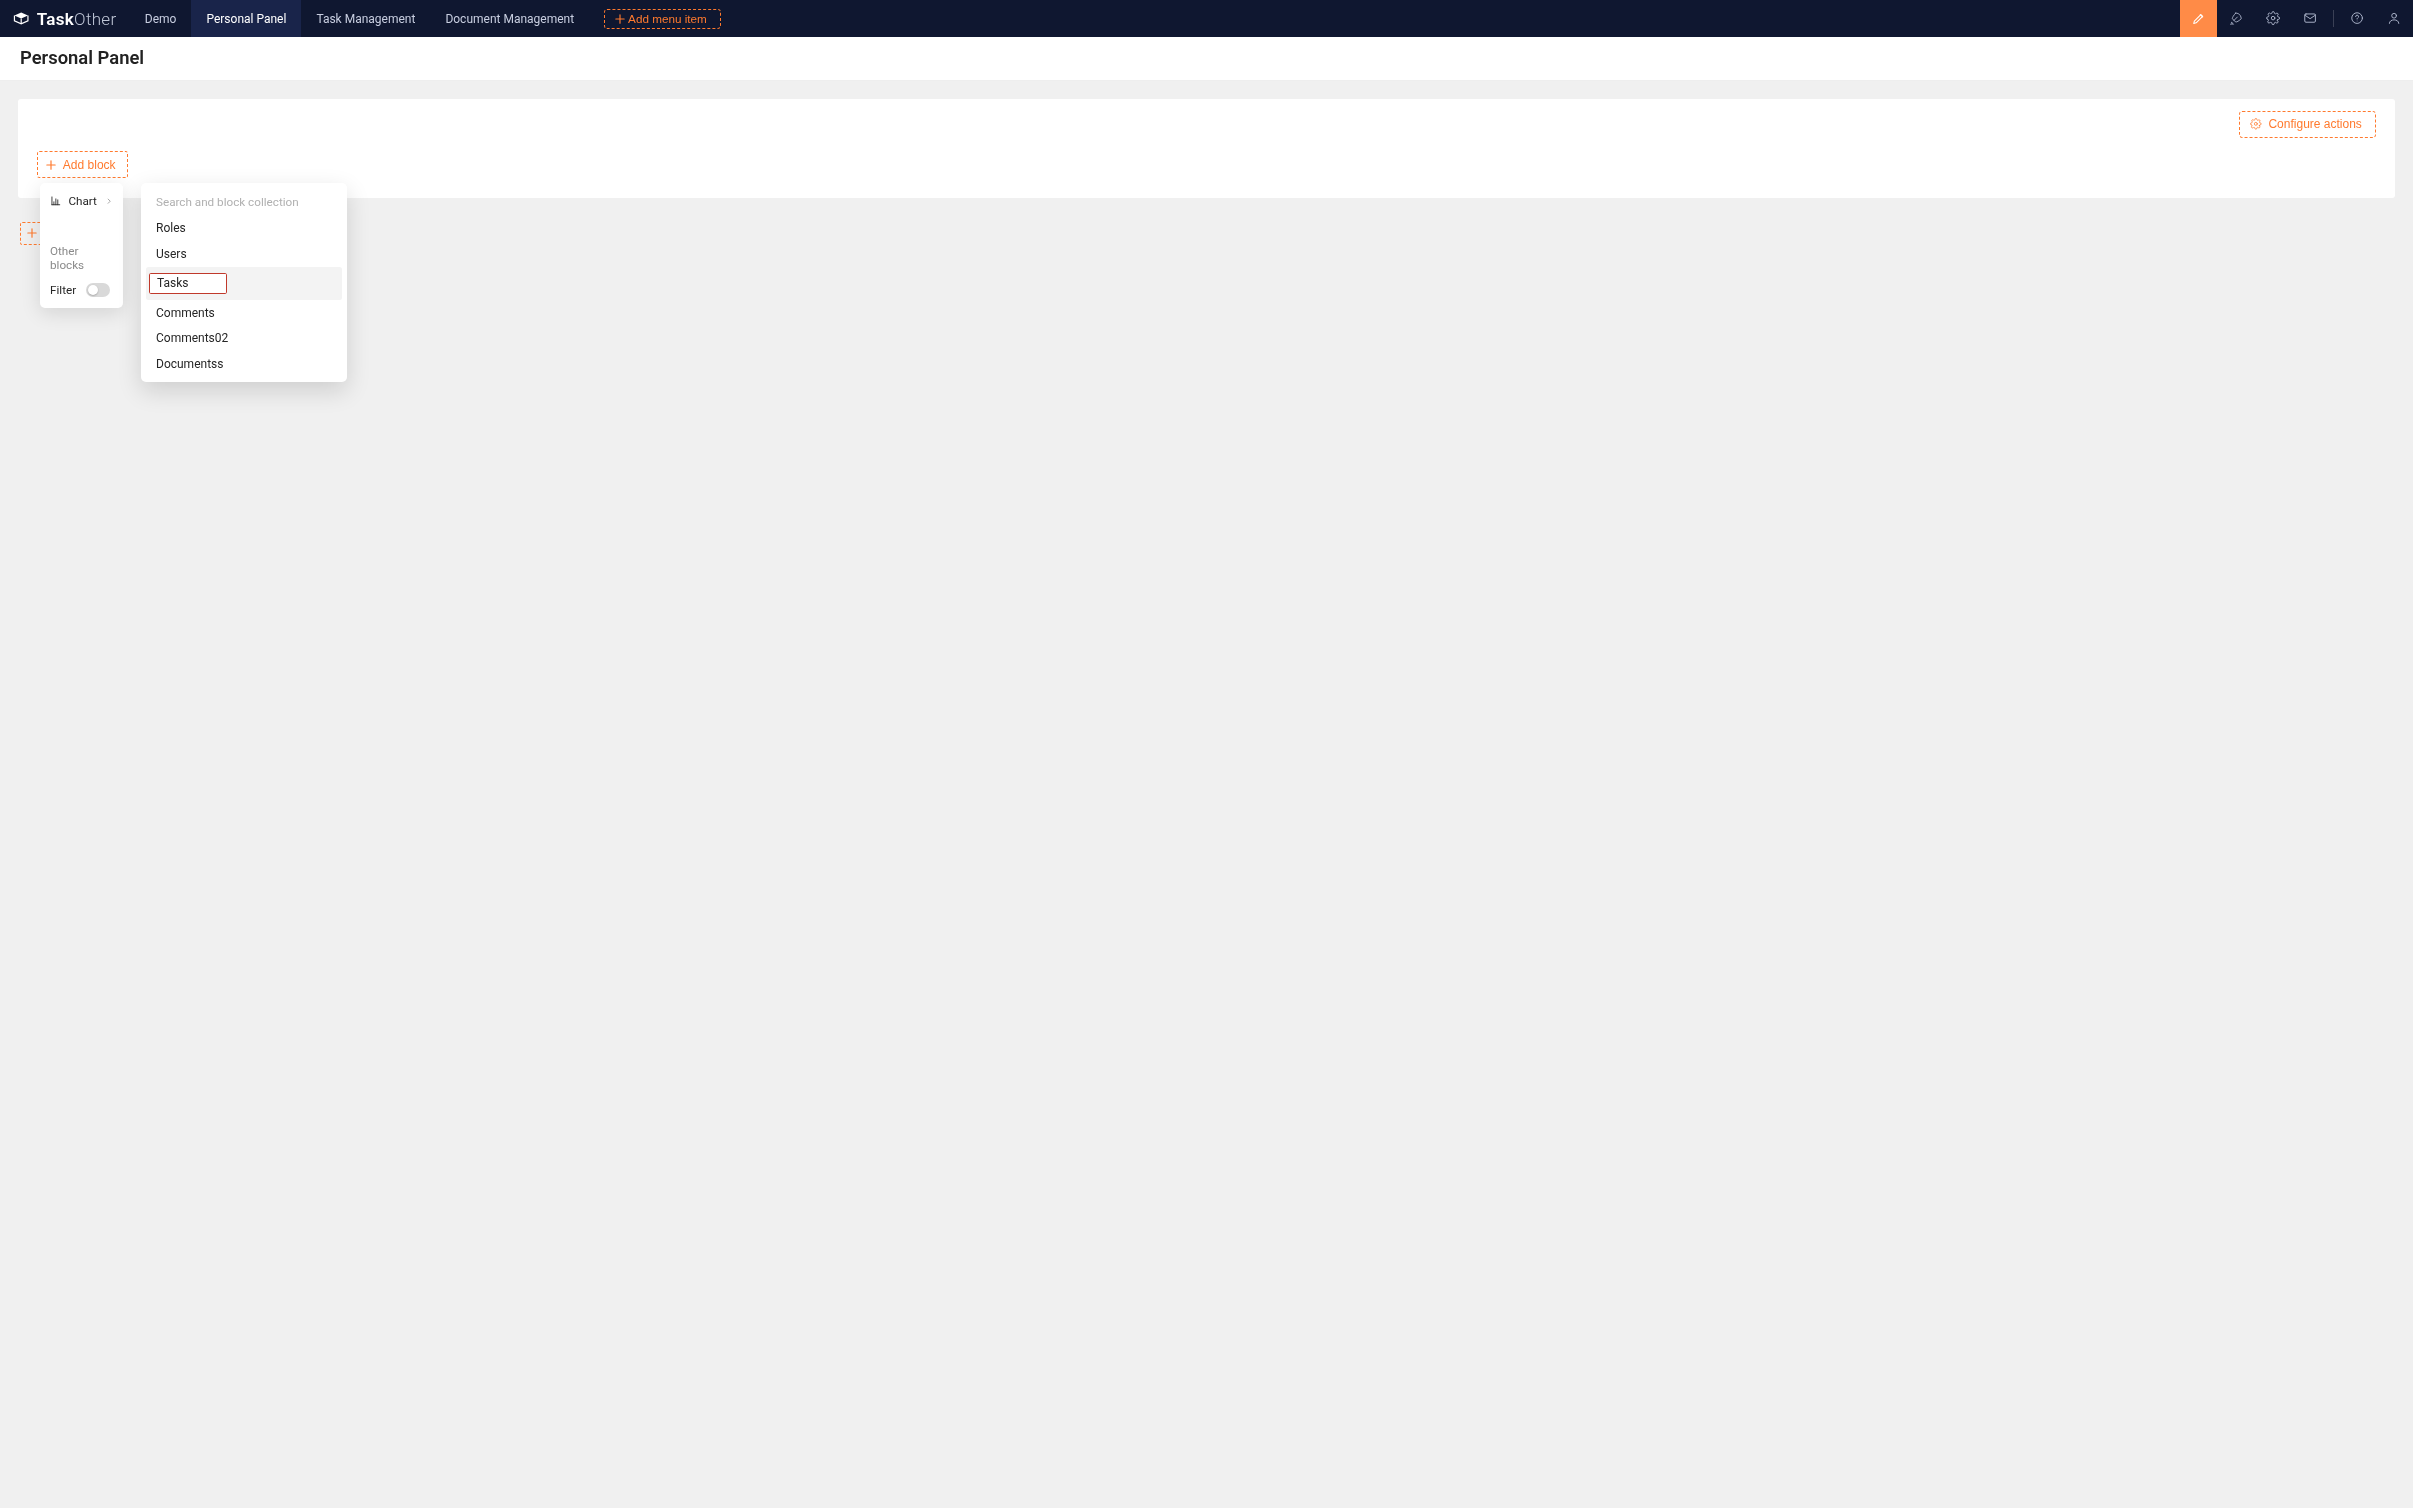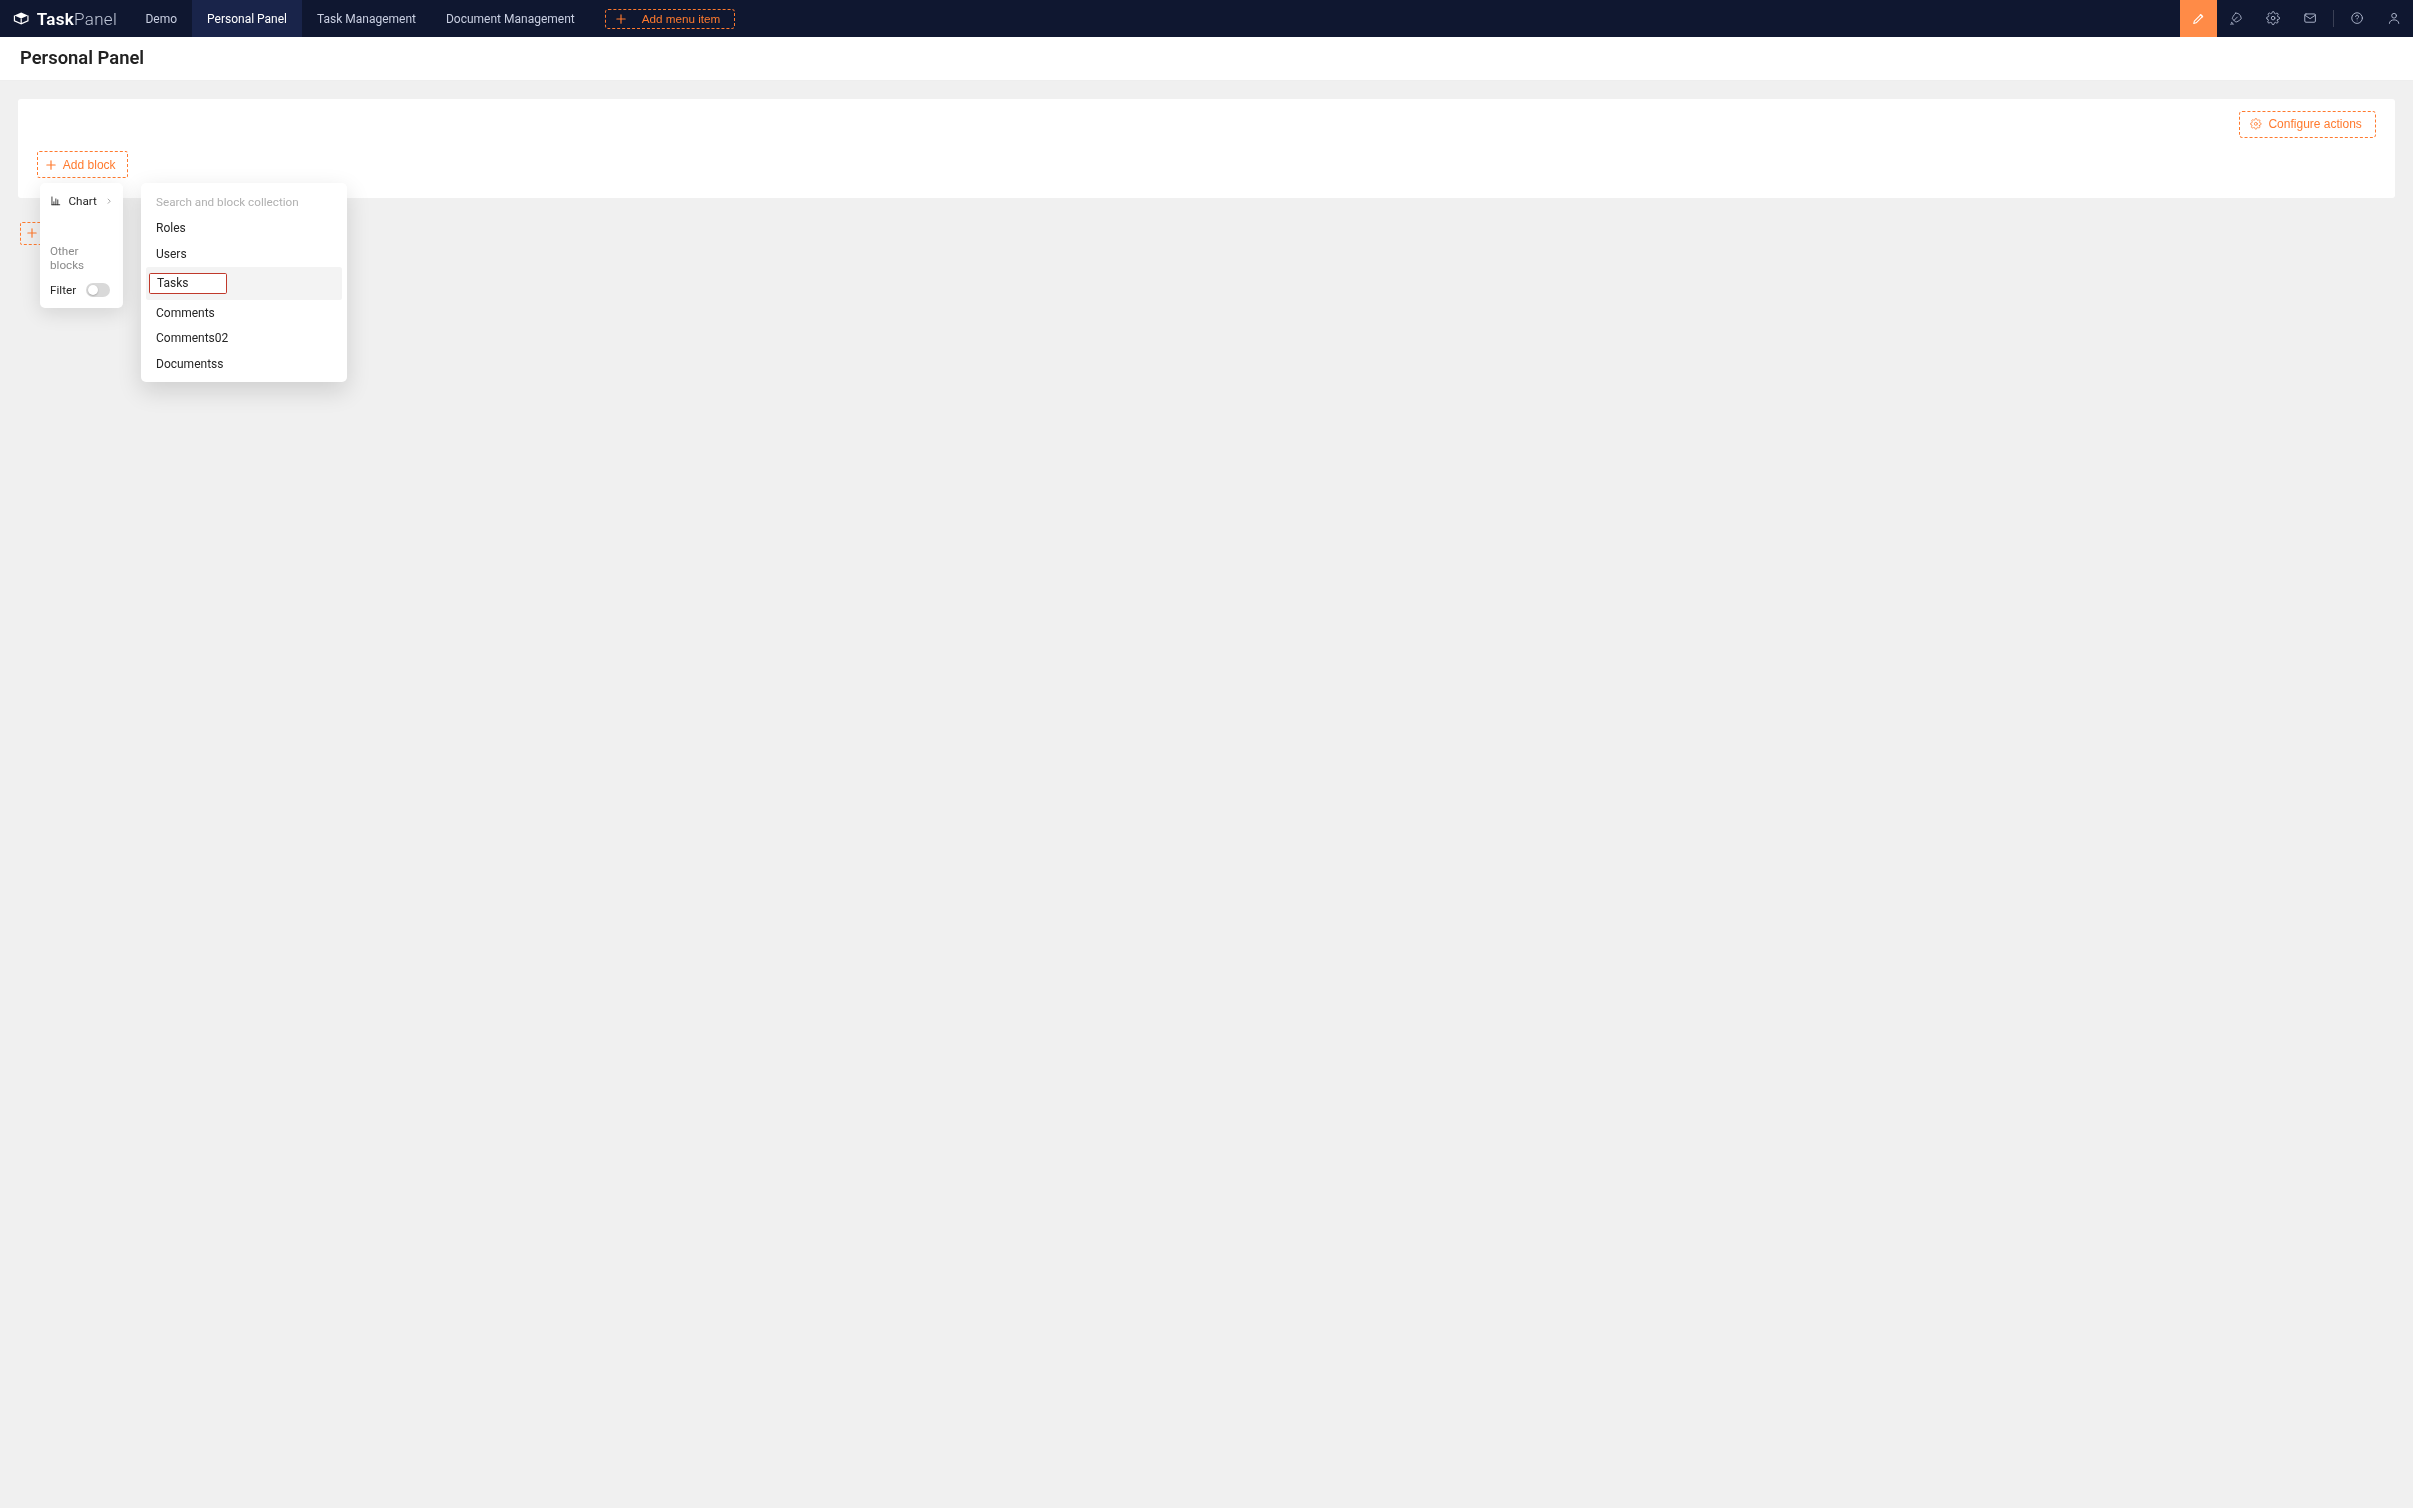--- a/index.html
+++ b/index.html
@@ -44,21 +44,21 @@
   }
   .nav-item.active { background: #19244a; color: #fff; }
   .add-menu-wrap { display:flex; align-items:center; padding-left: 15px; }
   .add-menu-btn {
     border: 0.8px dashed #ff7a2e;
     color: #ff7a2e;
     background: transparent;
     height: 20px;
     padding: 0 13.4px 0 10px;
     border-radius: 3.4px;
-    display: flex; align-items: center; gap: 16px;
+    display: flex; align-items: center; gap: 3px;
     cursor: pointer;
     font-size: 11.7px;
   }
   .nav-spacer { flex: 1; }
   .nav-icons { display: flex; height: 100%; align-items: stretch; }
   .nav-icon {
     width: 37px;
     display:flex; align-items:center; justify-content:center;
     color: #aeb6cc;
     cursor: pointer;
@@ -194,21 +194,21 @@
 <div class="topnav">
   <div class="brand">
     <span class="brand-mark">
       <svg viewBox="0 0 24 20" width="18.4" height="15" fill="none" stroke="#fff" stroke-width="1.6">
         <path d="M3 6 L12 2 L21 6 L12 10 Z" fill="#fff" stroke="none"></path>
         <path d="M3 6 L3 13 L12 17 L21 13 L21 6"></path>
         <path d="M12 10 L12 17"></path>
       </svg>
     </span>
     <span class="brand-text">
-      <span>Task</span><span class="light">Panel</span>
+      <span>Task</span><span class="light">Other</span>
     </span>
   </div>
 
   <div class="nav-items">
     <div class="nav-item">Demo</div>
     <div class="nav-item active">Personal Panel</div>
     <div class="nav-item">Task Management</div>
     <div class="nav-item">Document Management</div>
   </div>
 

